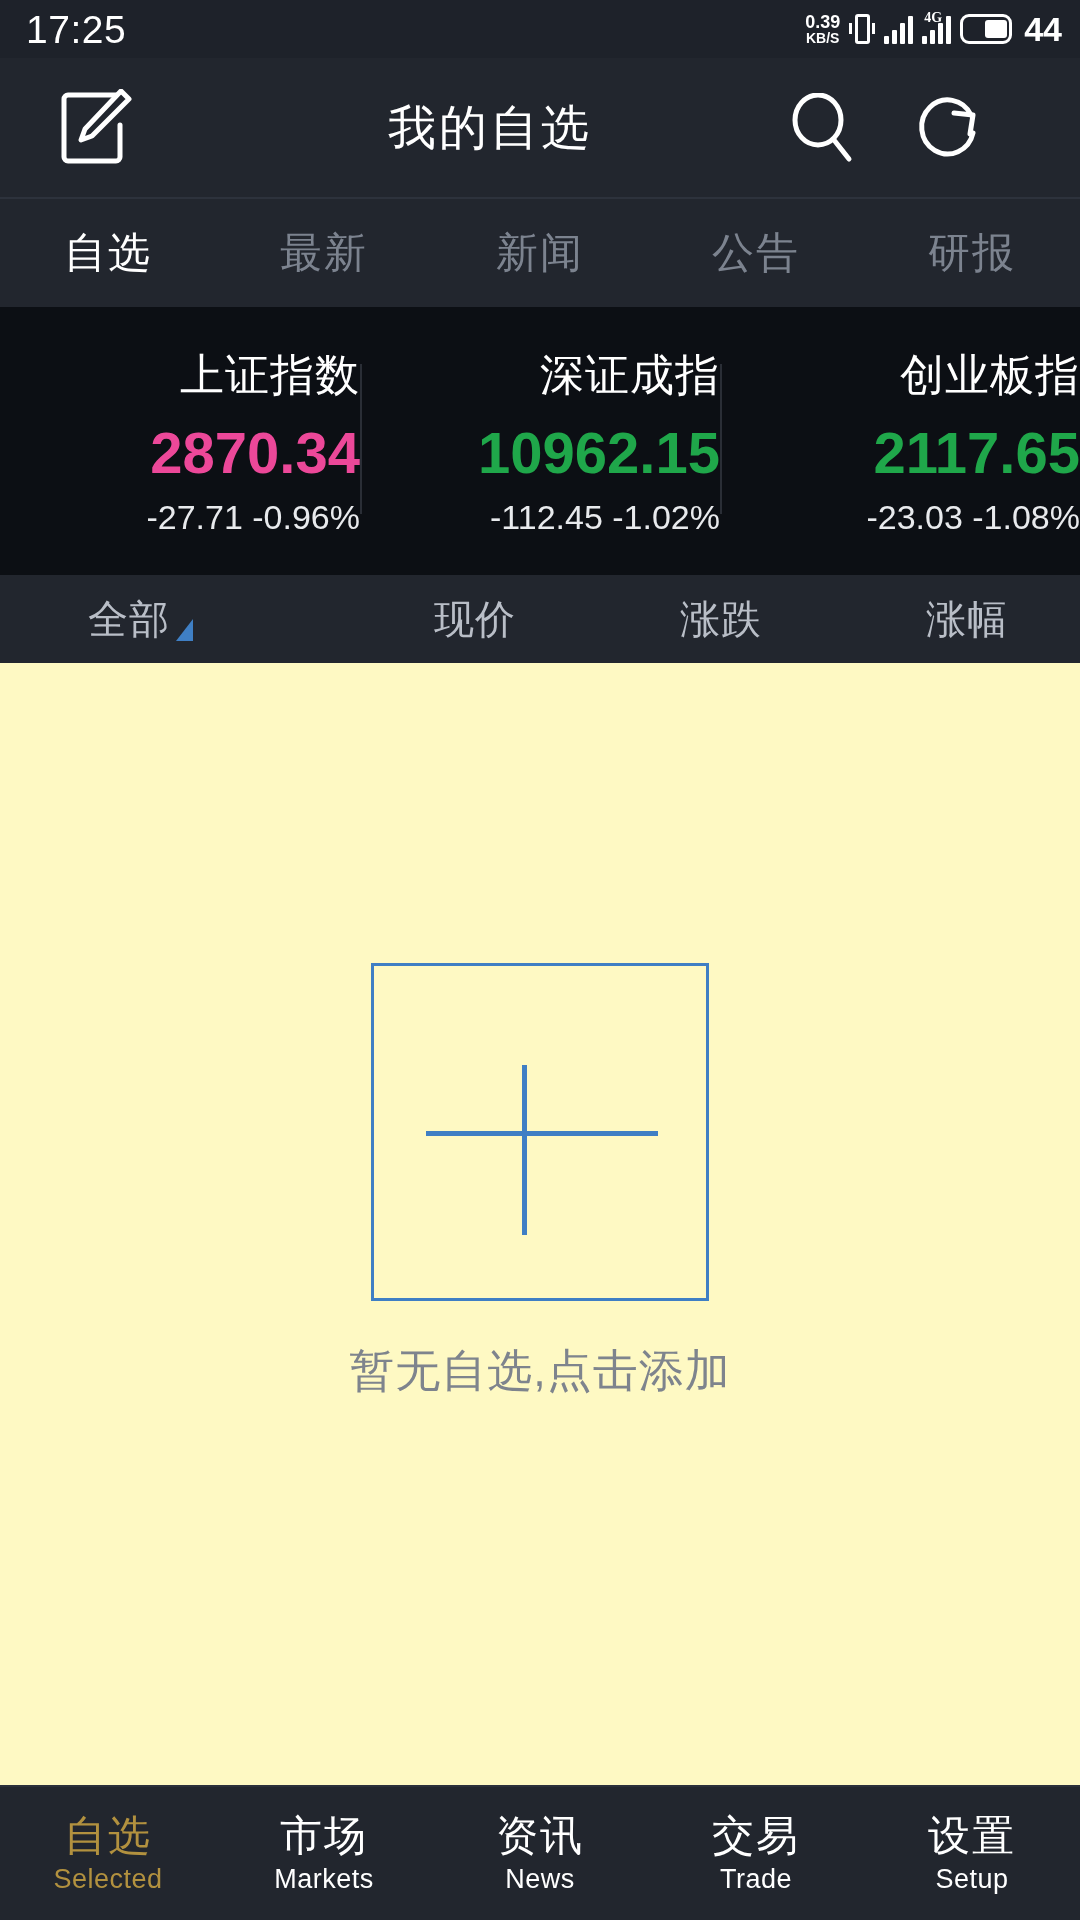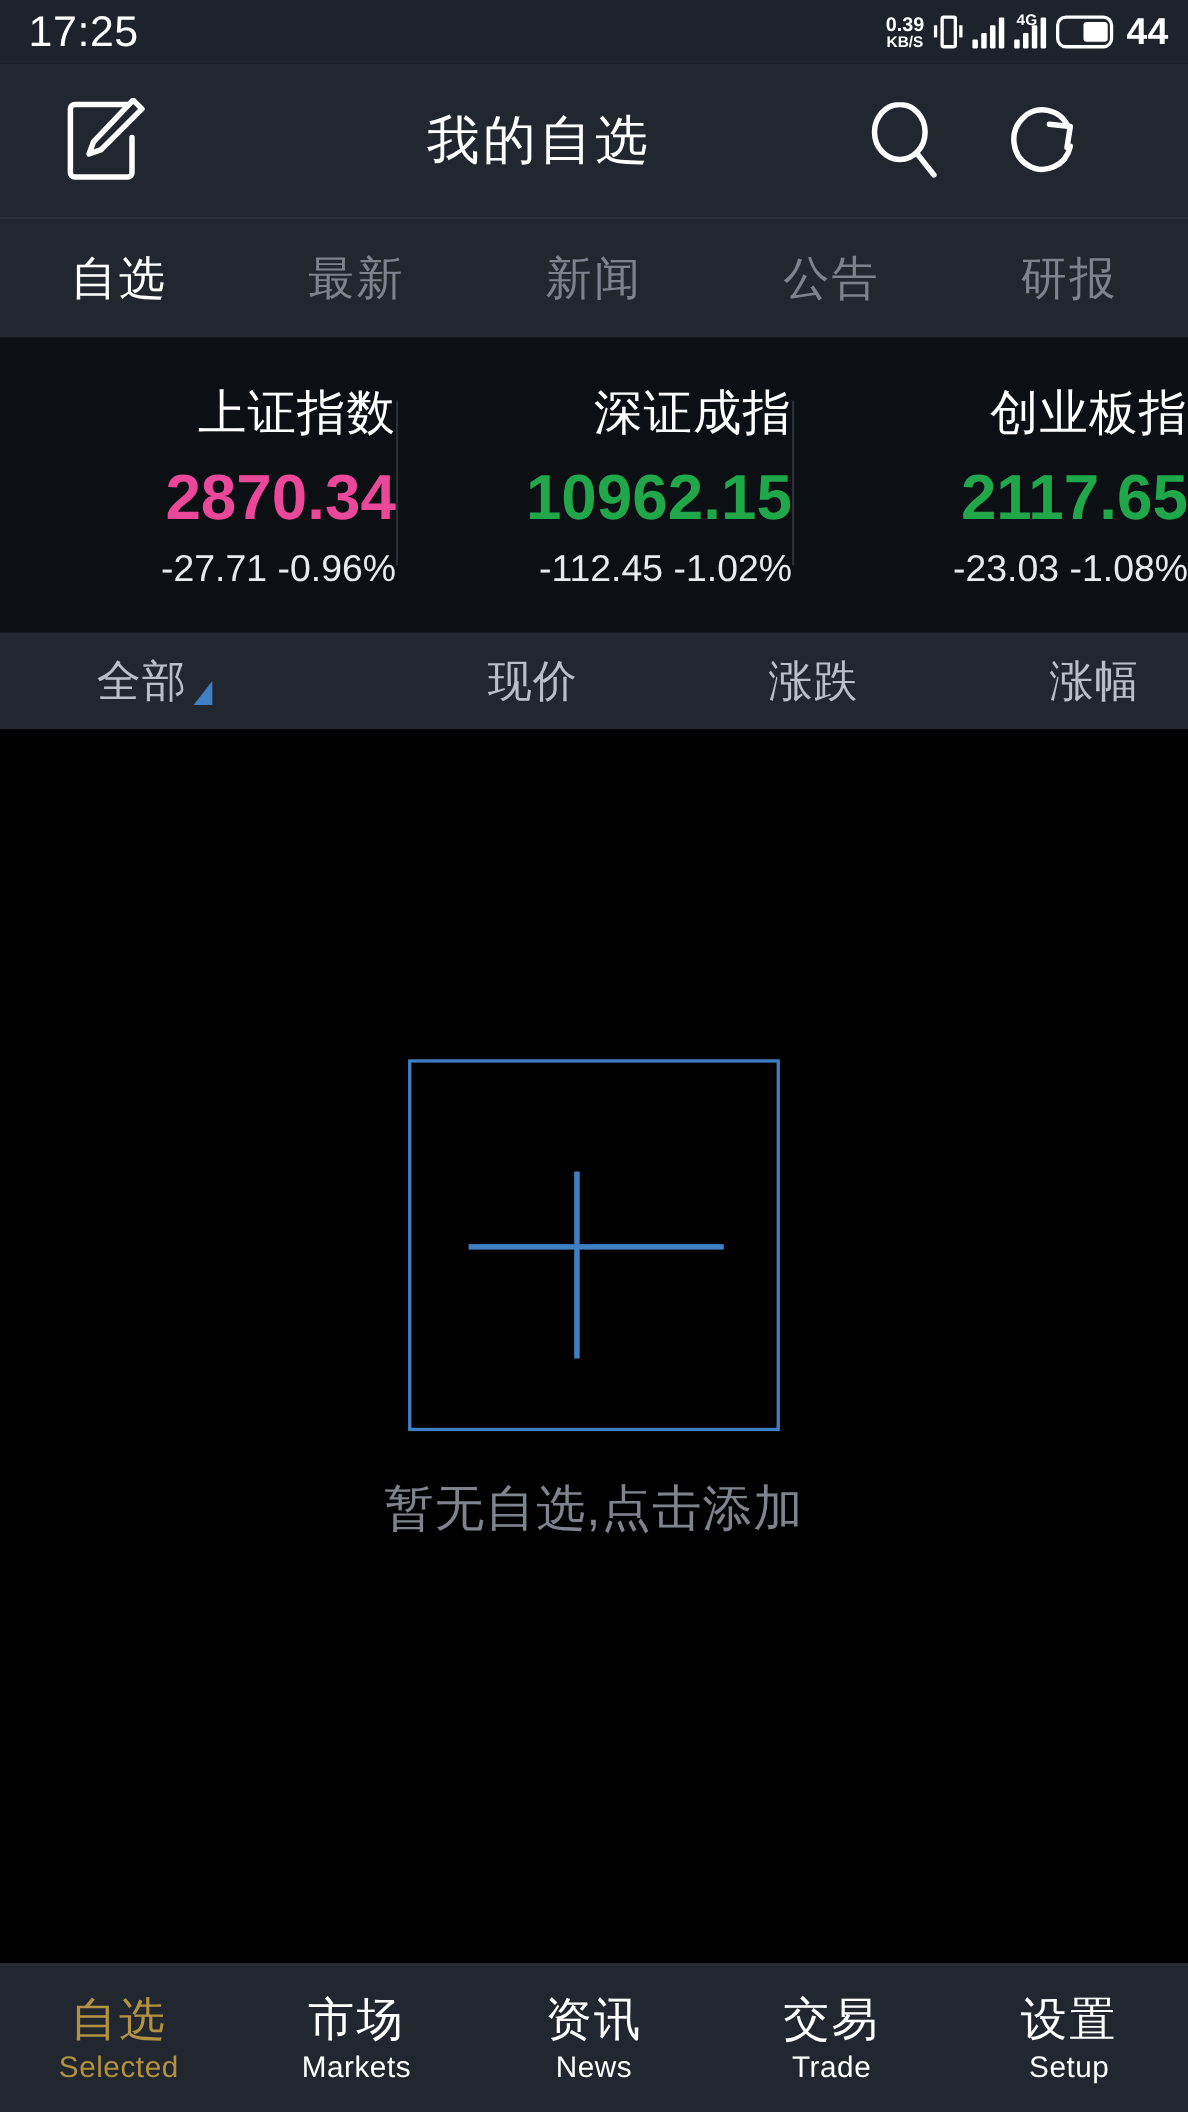--- a/index.html
+++ b/index.html
@@ -24,21 +24,21 @@
   .sb-kb .n { font-size:18px; font-weight:bold; }
   .sb-kb .u { font-size:14px; font-weight:bold; }
   .vib-icon { position:relative; width:26px; height:34px; display:flex; align-items:center; justify-content:center; }
   .vib-icon .body { width:15px; height:30px; border:3px solid #fff; border-radius:3px; }
   .vib-icon .l,.vib-icon .r { position:absolute; top:11px; width:3px; height:11px; background:#fff; }
   .vib-icon .l { left:0; } .vib-icon .r { right:0; }
   .bars { display:flex; align-items:flex-end; gap:3px; height:30px; }
   .bars i { display:block; width:5px; background:#fff; border-radius:1px; }
   .bars i:nth-child(1){height:8px;} .bars i:nth-child(2){height:14px;}
   .bars i:nth-child(3){height:21px;} .bars i:nth-child(4){height:28px;}
-  .sig4g { position:relative; display:flex; align-items:flex-start; }
+  .sig4g { position:relative; display:flex; align-items:flex-start;font-family:Liberation Serif, serif; }
   .sig4g .g { position:absolute; top:-4px; left:2px; font-size:14px; font-weight:bold; color:#fff; }
   .battery { position:relative; width:52px; height:30px; border:3px solid #fff; border-radius:9px; display:flex; align-items:center; }
   .battery .fill { width:22px; height:18px; background:#fff; border-radius:3px; margin-left:22px; }
   .batt-num { color:#fff; font-size:34px; font-weight:bold; margin-left:3px; }
 
   
   .header {
     position:absolute; top:58px; left:0; width:1080px; height:139px;
     background:#22262e;
     display:flex; align-items:center;
@@ -80,26 +80,26 @@
   }
   .sort-all { width:270px; padding-left:88px; display:flex; align-items:flex-end; }
   .sort-all .lbl { color:#b9bec7; font-size:40px; letter-spacing:1px; }
   .caret {
     width:0; height:0; margin-left:6px; margin-bottom:6px;
     border-left:0 solid transparent;
     border-right:17px solid #3f7fc4;
     border-top:22px solid transparent;
   }
   .sort-col { flex:1; text-align:right; color:#b9bec7; font-size:40px; letter-spacing:1px; }
-  .sort-col.last { text-align:right; padding-right:44px; }
+  .sort-col.last { text-align:right; padding-right:72px; }
 
   
   .content {
     position:absolute; top:663px; left:0; width:1080px; height:1122px;
-    background:#000000;
+    background:#fef9c3;
   }
   .empty { position:absolute; left:0; top:0; width:1080px; display:flex; flex-direction:column; align-items:center; }
   .addbox {
     margin-top:300px;
     width:338px; height:338px;
     border:3px solid #3f7fc4;
     position:relative;
   }
   .addbox .h { position:absolute; left:52px; top:165px; width:232px; height:5px; background:#3f7fc4; }
   .addbox .v { position:absolute; top:99px; left:148px; width:5px; height:170px; background:#3f7fc4; }

